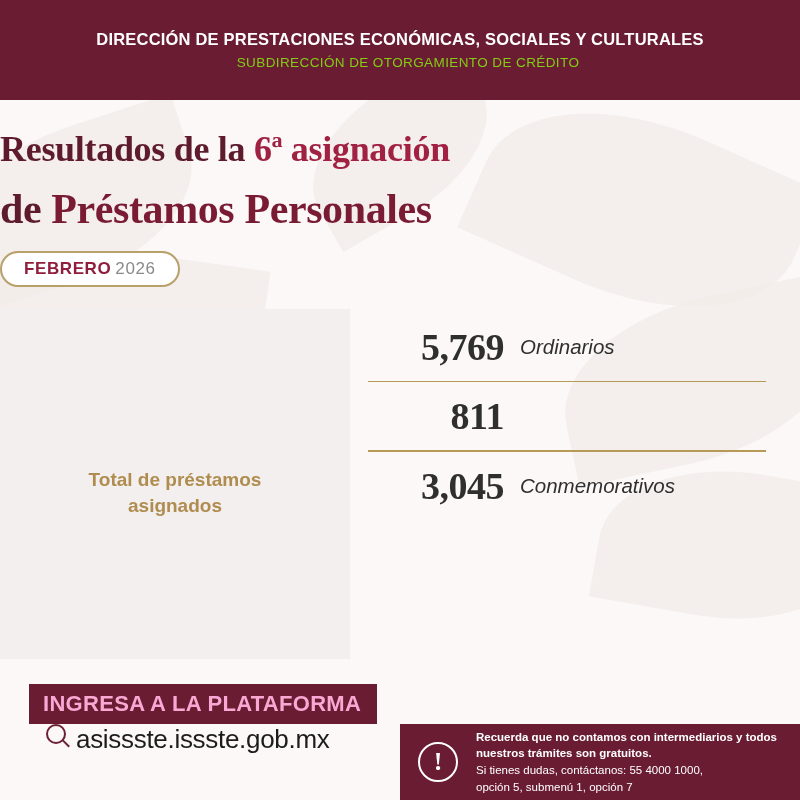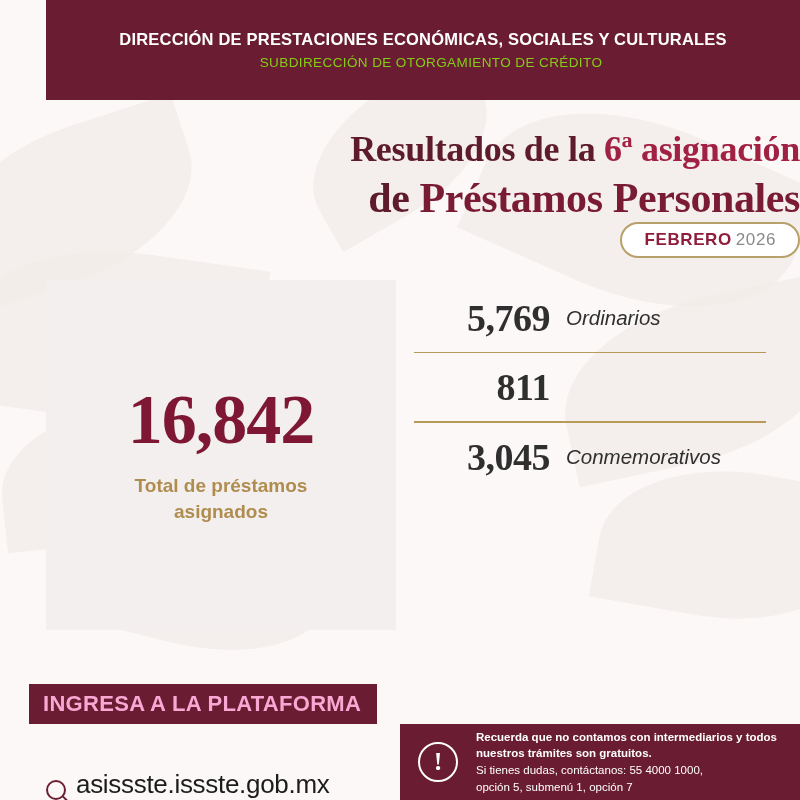--- a/index.html
+++ b/index.html
@@ -6,21 +6,20 @@
   html, body {
     width: 800px; height: 800px;
     font-family: "Liberation Sans", sans-serif;
     background: #ffffff;
     overflow: hidden;
   }
   .page {
     position: relative;
     width: 800px; height: 800px;
     background: #fbf8f7;
-    padding-left: 46px;
   }
 
   
   .bg-deco {
     position: absolute; inset: 0;
     overflow: hidden;
     pointer-events: none;
   }
   .bg-deco .leaf {
     position: absolute;
@@ -61,43 +60,44 @@
     letter-spacing: .4px;
     margin-top: 6px;
     color: #84cc16;
     margin-left: 16px;
   }
 
   
   .titles {
     position: relative;
     z-index: 3;
-    text-align: right;
+    text-align: left;
     padding-top: 28px;
   }
   .title-1 {
     font-family: "Liberation Serif", serif;
     font-size: 36px;
     font-weight: bold;
     color: #5d1b2c;
     letter-spacing: -0.3px;
   }
   .title-1 .accent { color: #a02142; }
   .title-2 {
     font-family: "Liberation Serif", serif;
     font-size: 42px;
     font-weight: bold;
     color: #5d1b2c;
-    margin-top: 4px;
+    margin-top: 15px;
     letter-spacing: -0.4px;
   }
   .title-2 .big { color: #7a1b34; }
 
   .date-pill {
     display: inline-block;
+    margin-top: 18px;
     background: #ffffff;
     border: 2px solid #b8a06a;
     border-radius: 18px;
     padding: 6px 22px;
     font-size: 17px;
     letter-spacing: .6px;
   }
   .date-pill .m { color: #8f1d3b; font-weight: bold; }
   .date-pill .y { color: #8a8a8a; font-weight: normal; margin-left: 4px; }
 
@@ -188,21 +188,21 @@
     letter-spacing: .3px;
   }
   .url-row {
     display: flex;
     align-items: stretch;
     height: 76px;
   }
   .url-box {
     flex: 0 0 400px;
     display: flex;
-    align-items: flex-end;
+    align-items: flex-start;
     padding-left: 46px;
     background: transparent;
   }
   .search-icon {
     width: 20px; height: 20px;
     border: 2.2px solid #6d1f33;
     border-radius: 50%;
     position: relative;
     margin-right: 10px;
     flex: none;
@@ -275,21 +275,20 @@
       <span>de </span><span class="big">Préstamos Personales</span>
     </div>
     <div class="date-pill">
       <span class="m">FEBRERO</span><span class="y">2026</span>
     </div>
   </div>
 
   <div class="content">
 
     <div class="total-card">
-      <div class="total-number">16,842</div>
       <div class="total-label">Total de préstamos asignados</div>
     </div>
 
     <div class="breakdown">
       <div class="row">
         <div class="num">5,769</div>
         <div class="lbl">Ordinarios</div>
       </div>
       <div class="divider"></div>
       <div class="row">

